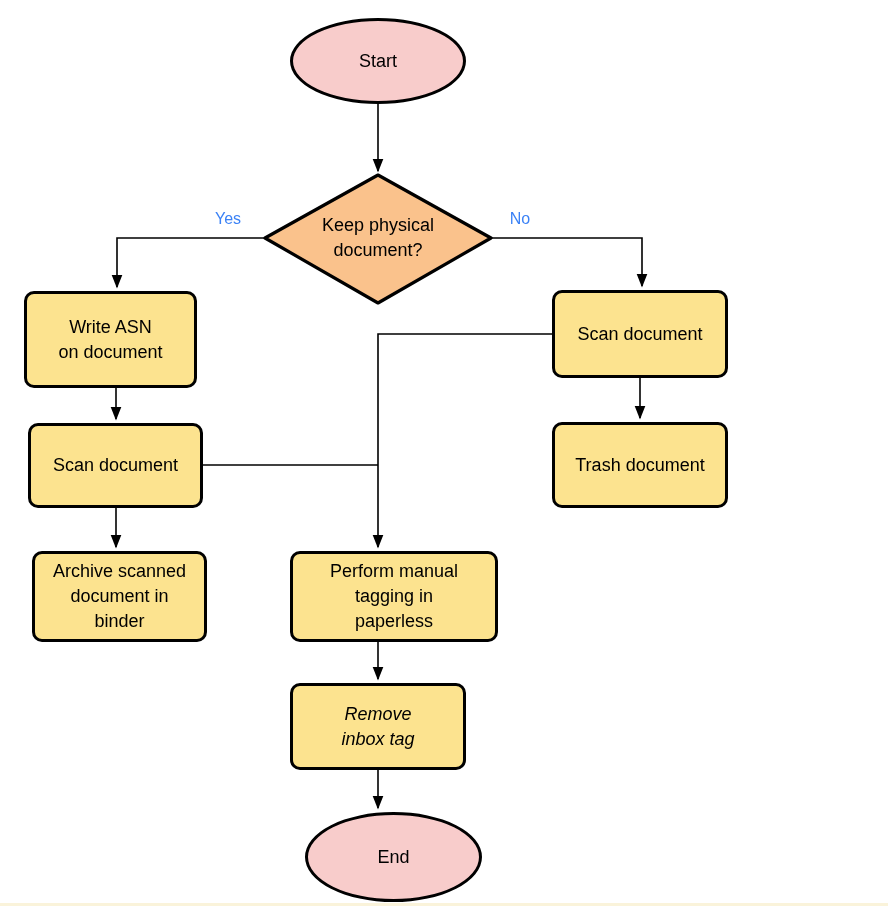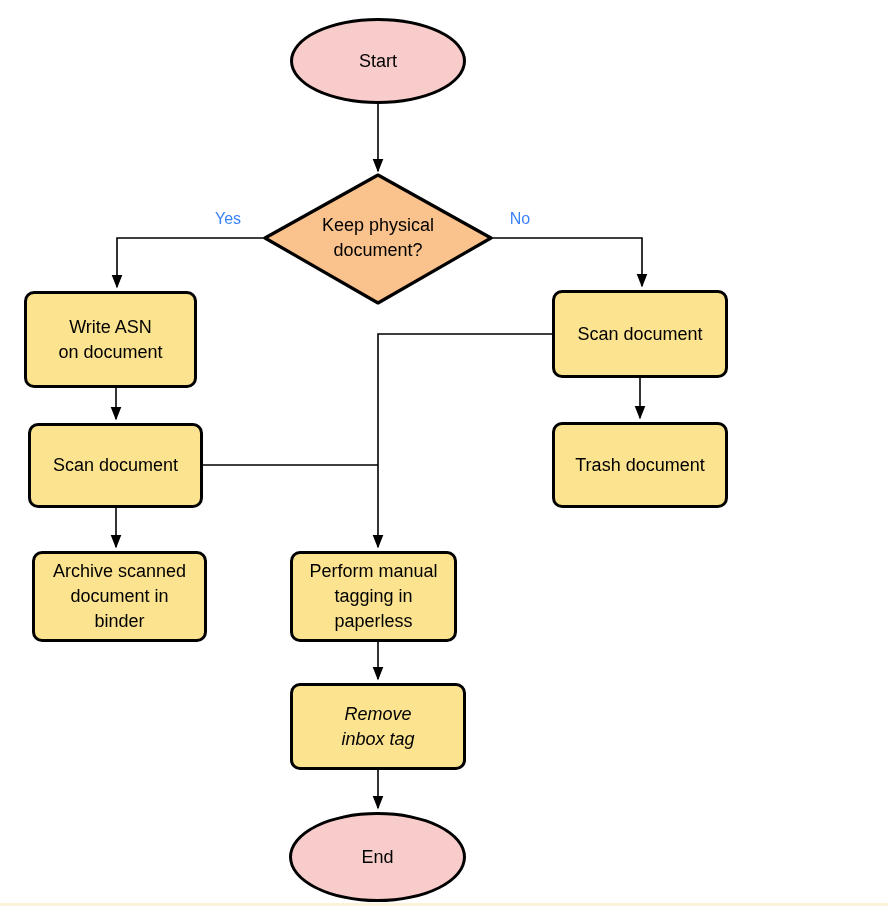--- a/index.html
+++ b/index.html
@@ -87,23 +87,23 @@
   }
 
   
   .n-start        { left: 290px; top: 18px;  width: 176px; height: 86px; }
   .n-decision-txt { left: 288px; top: 205px; width: 180px; height: 66px; }
   .n-write-asn    { left: 24px;  top: 291px; width: 173px; height: 97px; }
   .n-scan-left    { left: 28px;  top: 423px; width: 175px; height: 85px; }
   .n-archive      { left: 32px;  top: 551px; width: 175px; height: 91px; }
   .n-scan-right   { left: 552px; top: 290px; width: 176px; height: 88px; }
   .n-trash        { left: 552px; top: 422px; width: 176px; height: 86px; }
-  .n-tagging      { left: 290px; top: 551px; width: 167px; height: 91px; }
+  .n-tagging      { left: 290px; top: 551px; width: 208px; height: 91px; }
   .n-remove       { left: 290px; top: 683px; width: 176px; height: 87px; font-style: italic; }
-  .n-end          { left: 289px; top: 812px; width: 177px; height: 90px; }
+  .n-end          { left: 305px; top: 812px; width: 177px; height: 90px; }
   .l-yes          { left: 203px; top: 210px; width: 50px; }
   .l-no           { left: 495px; top: 210px; width: 50px; }
 </style>
 </head>
 <body>
 
 <div class="canvas">
 
   <svg class="edges-svg" viewBox="0 0 888 907" xmlns="http://www.w3.org/2000/svg">
     <defs>

